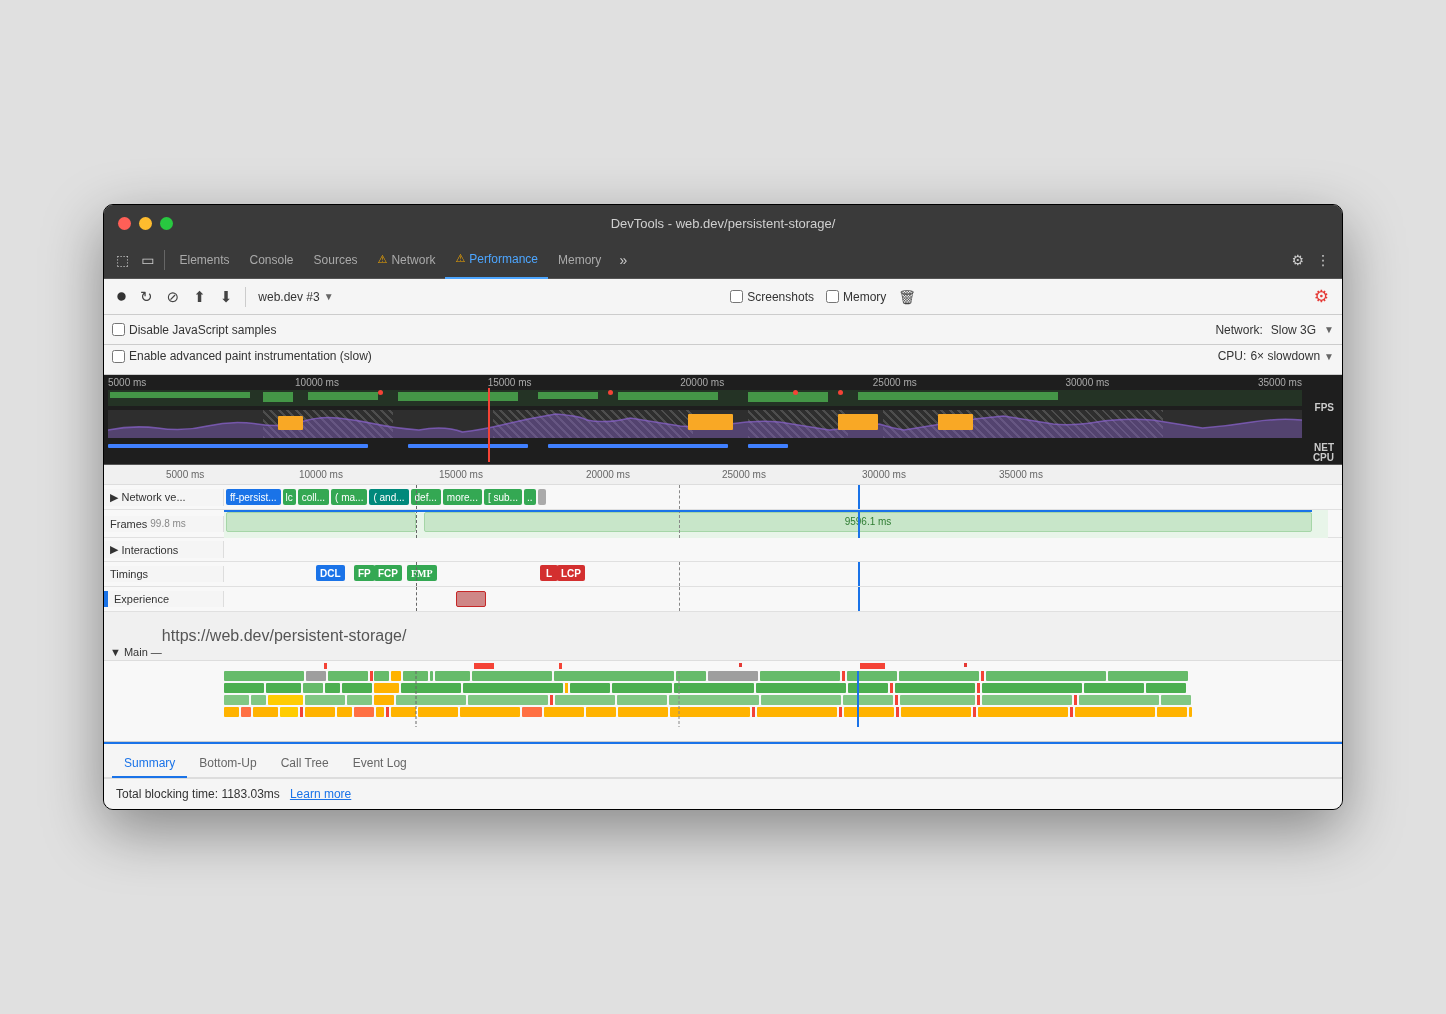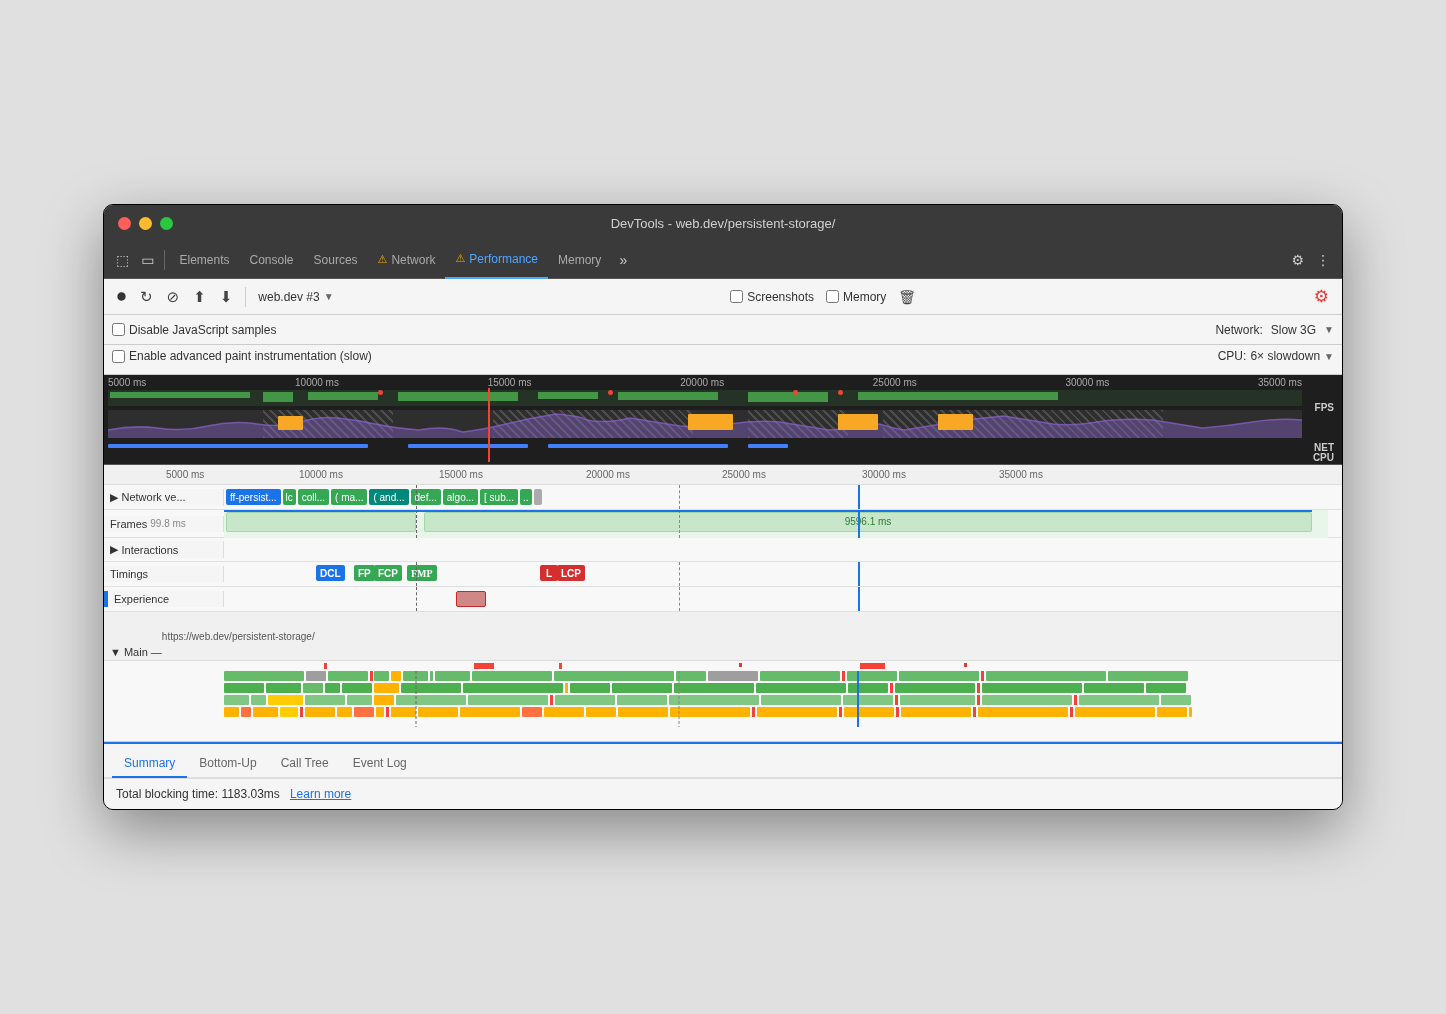--- a/index.html
+++ b/index.html
@@ -565,21 +565,21 @@
         <span>Network ve...</span>
       </div>
       <div class="row-content" style="height:24px;">
         <div style="display:flex;align-items:center;height:100%;padding:2px;gap:2px;overflow:hidden;">
           <div class="chip chip-blue">ff-persist...</div>
           <div class="chip chip-green" style="max-width:20px;padding:0 3px;">lc</div>
           <div class="chip chip-green">coll...</div>
           <div class="chip chip-green">( ma...</div>
           <div class="chip chip-teal">( and...</div>
           <div class="chip chip-green">def...</div>
-          <div class="chip chip-green">algo...</div>
+          <div class="chip chip-green">more...</div>
           <div class="chip chip-green">[ sub...</div>
           <div class="chip chip-green" style="max-width:18px;padding:0 3px;">..</div>
           <div class="chip chip-gray" style="max-width:50px;"></div>
         </div>
 
         <div class="dashed-vline" style="left:192px;top:0;bottom:0;"></div>
         <div class="dashed-vline" style="left:455px;top:0;bottom:0;border-color:#888;"></div>
         <div class="solid-blue-vline" style="left:634px;top:0;bottom:0;"></div>
       </div>
       <div style="width:14px;background:#e8e8e8;border-left:1px solid #ccc;height:100%;"></div>
@@ -635,21 +635,21 @@
         <div class="experience-rect" style="left:232px;width:30px;"></div>
         <div class="dashed-vline" style="left:192px;"></div>
         <div class="dashed-vline" style="left:455px;border-color:#888;"></div>
         <div class="solid-blue-vline" style="left:634px;"></div>
       </div>
       <div style="width:14px;background:#e8e8e8;border-left:1px solid #ccc;"></div>
     </div>
 
     <div class="main-thread-header">
       <span style="font-weight:500;margin-top:32px;">▼ Main — </span>
-      <span style="font-size:10px;color:#555;">https://web.dev/persistent-storage/</span>
+      <span style="font-size:16px;color:#555;">https://web.dev/persistent-storage/</span>
     </div>
 
     <div class="main-thread-content">
 
       <div style="position:absolute;top:2px;left:120px;right:14px;height:6px;">
         <div style="position:absolute;left:100px;width:3px;height:6px;background:#f44336;"></div>
         <div style="position:absolute;left:250px;width:20px;height:6px;background:#f44336;"></div>
         <div style="position:absolute;left:335px;width:3px;height:6px;background:#f44336;"></div>
         <div style="position:absolute;left:515px;width:3px;height:4px;background:#e53935;"></div>
         <div style="position:absolute;left:636px;width:25px;height:6px;background:#f44336;"></div>

